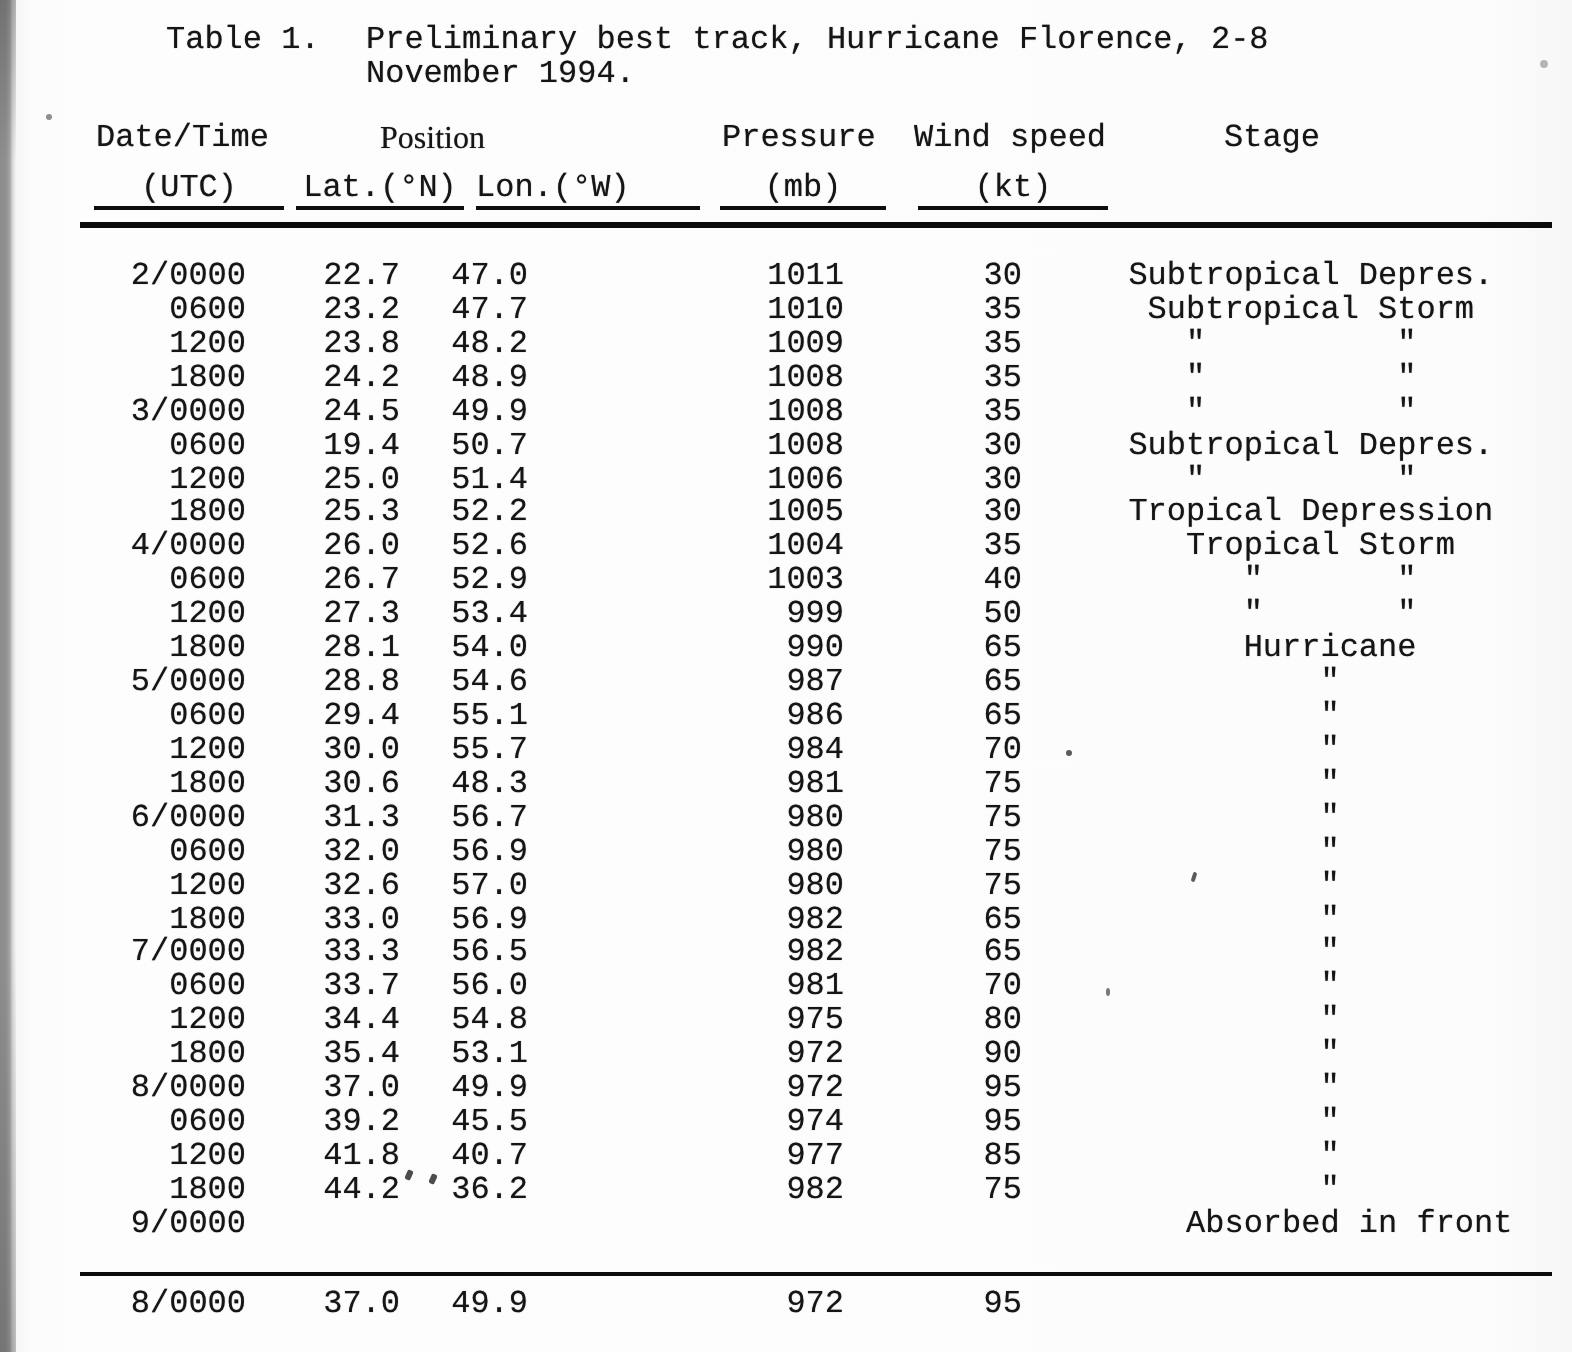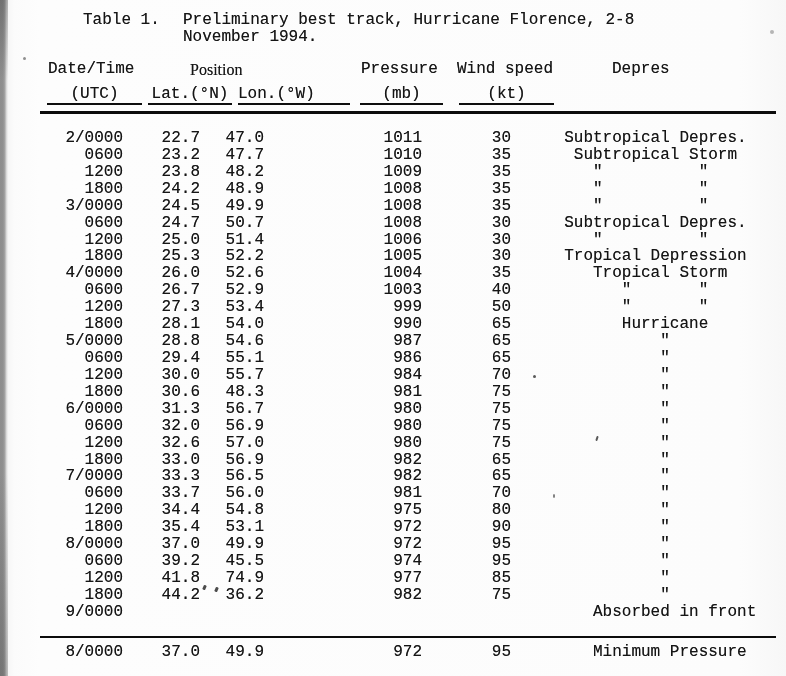--- a/index.html
+++ b/index.html
@@ -54,21 +54,21 @@
     <span class="abs" style="left:83px; top:12px;">Table 1.</span>
     <span class="abs" style="left:183px; top:12px;">Preliminary best track, Hurricane Florence, 2-8</span>
     <span class="abs" style="left:183px; top:29px;">November 1994.</span>
   </div>
 
   <div>
     <span class="abs" style="left:48px;  top:61px;">Date/Time</span>
     <span class="abs" style="left:190px; top:61px;font-family:Liberation Serif, serif;">Position</span>
     <span class="abs" style="left:361px; top:61px;">Pressure</span>
     <span class="abs" style="left:457px; top:61px;">Wind speed</span>
-    <span class="abs" style="left:612px; top:61px;">Depres</span>
+    <span class="abs" style="left:612px; top:61px;">Stage</span>
 
     <span class="ul center" style="left:47px;  width:95px;">(UTC)</span>
     <span class="ul center" style="left:148px; width:84px;">Lat.(°N)</span>
     <span class="ul" style="left:238px; width:112px;">Lon.(°W)</span>
     <span class="ul center" style="left:360px; width:83px;">(mb)</span>
     <span class="ul center" style="left:459px; width:95px;">(kt)</span>
   </div>
 
   <div class="rule" style="left:40px; top:111px; width:736px; height:3px;"></div>
   <div class="rule" style="left:40px; top:636px; width:736px; height:2px;"></div>
@@ -114,21 +114,21 @@
     <span class="c dt">3/0000</span>
     <span class="c lat">24.5</span>
     <span class="c lon">49.9</span>
     <span class="c mb">1008</span>
     <span class="c kt">35</span>
     <span class="c stage">     "          "</span>
   </div>
 
   <div class="row">
     <span class="c dt">0600</span>
-    <span class="c lat">24.7</span>
+    <span class="c lat">19.4</span>
     <span class="c lon">50.7</span>
     <span class="c mb">1008</span>
     <span class="c kt">30</span>
     <span class="c stage">  Subtropical Depres.</span>
   </div>
 
   <div class="row">
     <span class="c dt">1200</span>
     <span class="c lat">25.0</span>
     <span class="c lon">51.4</span>
@@ -304,21 +304,21 @@
     <span class="c lat">39.2</span>
     <span class="c lon">45.5</span>
     <span class="c mb">974</span>
     <span class="c kt">95</span>
     <span class="c stage">            "</span>
   </div>
 
   <div class="row">
     <span class="c dt">1200</span>
     <span class="c lat">41.8</span>
-    <span class="c lon">74.9</span>
+    <span class="c lon">40.7</span>
     <span class="c mb">977</span>
     <span class="c kt">85</span>
     <span class="c stage">            "</span>
   </div>
 
   <div class="row">
     <span class="c dt">1800</span>
     <span class="c lat">44.2</span>
     <span class="c lon">36.2</span>
     <span class="c mb">982</span>
@@ -336,21 +336,20 @@
   </div>
 </div>
 
   <div class="abs" style="left:0; top:644px; width:786px; white-space:normal;">
   <div class="row">
     <span class="c dt">8/0000</span>
     <span class="c lat">37.0</span>
     <span class="c lon">49.9</span>
     <span class="c mb">972</span>
     <span class="c kt">95</span>
-    <span class="c stage">     Minimum Pressure</span>
   </div>
 </div>
 
   <div class="speck" style="left:533px; top:375px; width:3px; height:3px;"></div>
   <div class="speck" style="left:596px; top:436px; width:2px; height:5px; border-radius:1px; transform:rotate(18deg);"></div>
   <div class="speck" style="left:203px; top:585px; width:3px; height:5px; border-radius:1px; transform:rotate(24deg); background:#4c4c4c;"></div>
   <div class="speck" style="left:215px; top:587px; width:3px; height:5px; border-radius:1px; transform:rotate(24deg); background:#4c4c4c;"></div>
   <div class="speck" style="left:23px;  top:57px;  width:3px; height:3px; background:#8f8f8f;"></div>
   <div class="speck" style="left:770px; top:30px;  width:4px; height:4px; background:#b5b5b5;"></div>
   <div class="speck" style="left:553px; top:494px; width:2px; height:4px; background:#777;"></div>

